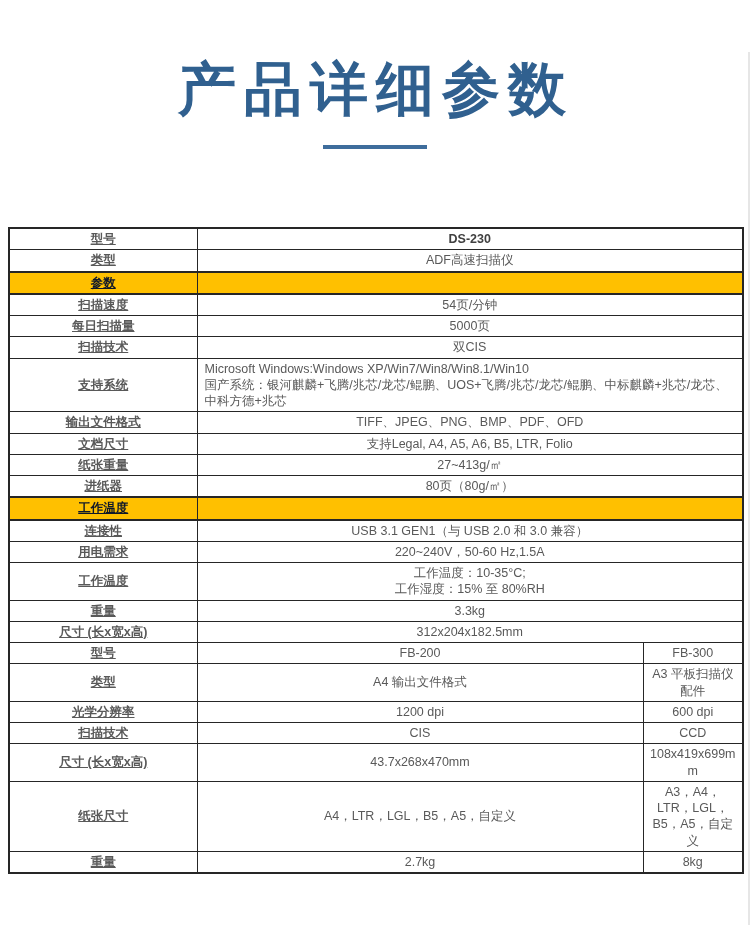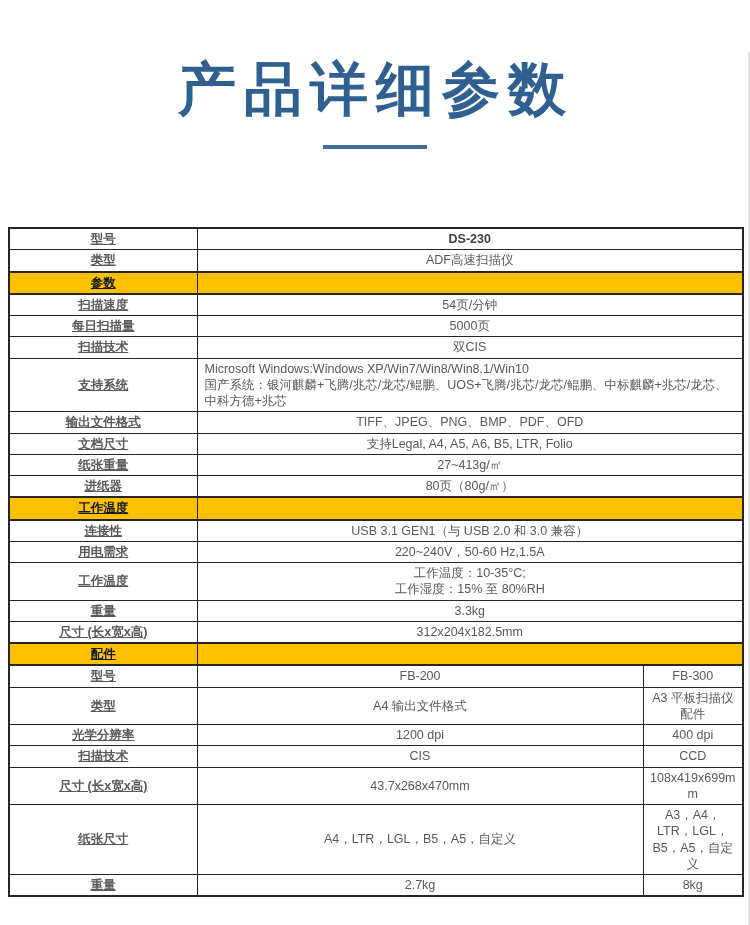--- a/index.html
+++ b/index.html
@@ -161,38 +161,34 @@
 工作湿度：15% 至 80%RH</td>
         </tr>
         <tr>
           <th class="spec-label">重量</th>
           <td class="spec-value" colspan="2">3.3kg</td>
         </tr>
         <tr>
           <th class="spec-label">尺寸 (长x宽x高)</th>
           <td class="spec-value" colspan="2">312x204x182.5mm</td>
         </tr>
-        <tr class="section">
-          <th class="section-label">配件</th>
-          <td class="section-filler" colspan="2"></td>
-        </tr>
         <tr>
           <th class="spec-label">型号</th>
           <td class="spec-value">FB-200</td>
           <td class="spec-value-2">FB-300</td>
         </tr>
         <tr>
           <th class="spec-label">类型</th>
           <td class="spec-value">A4 输出文件格式</td>
           <td class="spec-value-2">A3 平板扫描仪配件</td>
         </tr>
         <tr>
           <th class="spec-label">光学分辨率</th>
           <td class="spec-value">1200 dpi</td>
-          <td class="spec-value-2">400 dpi</td>
+          <td class="spec-value-2">600 dpi</td>
         </tr>
         <tr>
           <th class="spec-label">扫描技术</th>
           <td class="spec-value">CIS</td>
           <td class="spec-value-2">CCD</td>
         </tr>
         <tr>
           <th class="spec-label">尺寸 (长x宽x高)</th>
           <td class="spec-value">43.7x268x470mm</td>
           <td class="spec-value-2">108x419x699mm</td>

